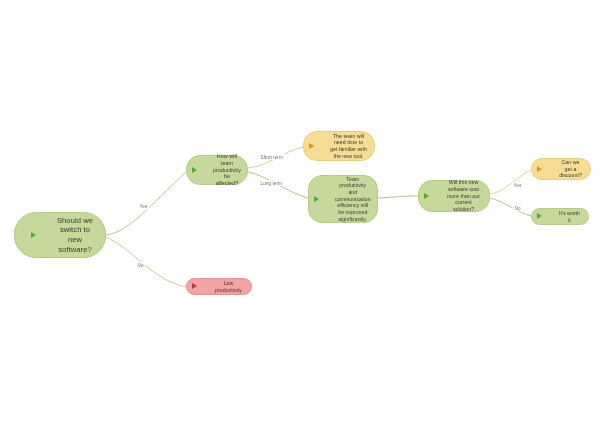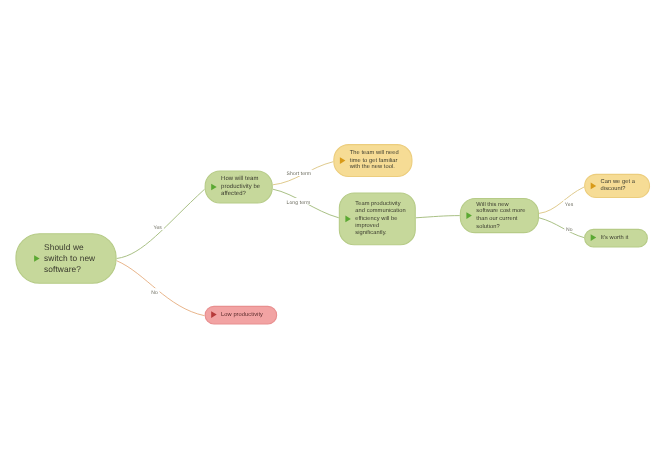--- a/index.html
+++ b/index.html
@@ -20,26 +20,27 @@
     left: 0;
     top: 0;
     width: 603px;
     height: 422px;
   }
   .node {
     position: absolute;
     box-sizing: border-box;
     display: flex;
     align-items: center;
-    gap: 3px;
+    gap: 15px;
     padding: 3px 7px 3px 5px;
     border-radius: 14px;
     color: #3a3a2e;
     line-height: 1.28;
     letter-spacing: 0.01em;
+    text-align: center;
   }
   .node .marker {
     flex: 0 0 auto;
     width: 6px;
     height: 7px;
     position: relative;
     top: 0px;
   }
   .node .marker i {
     display: block;

